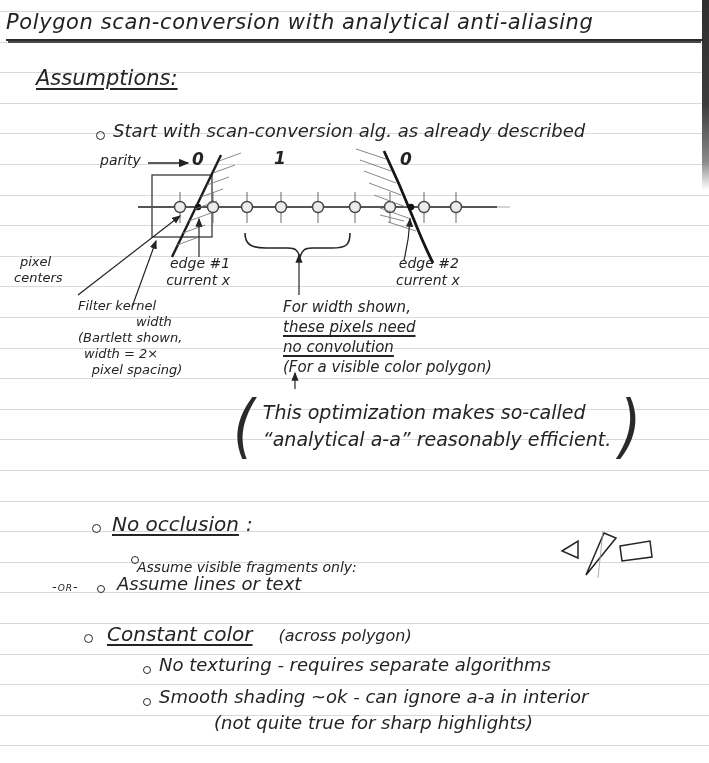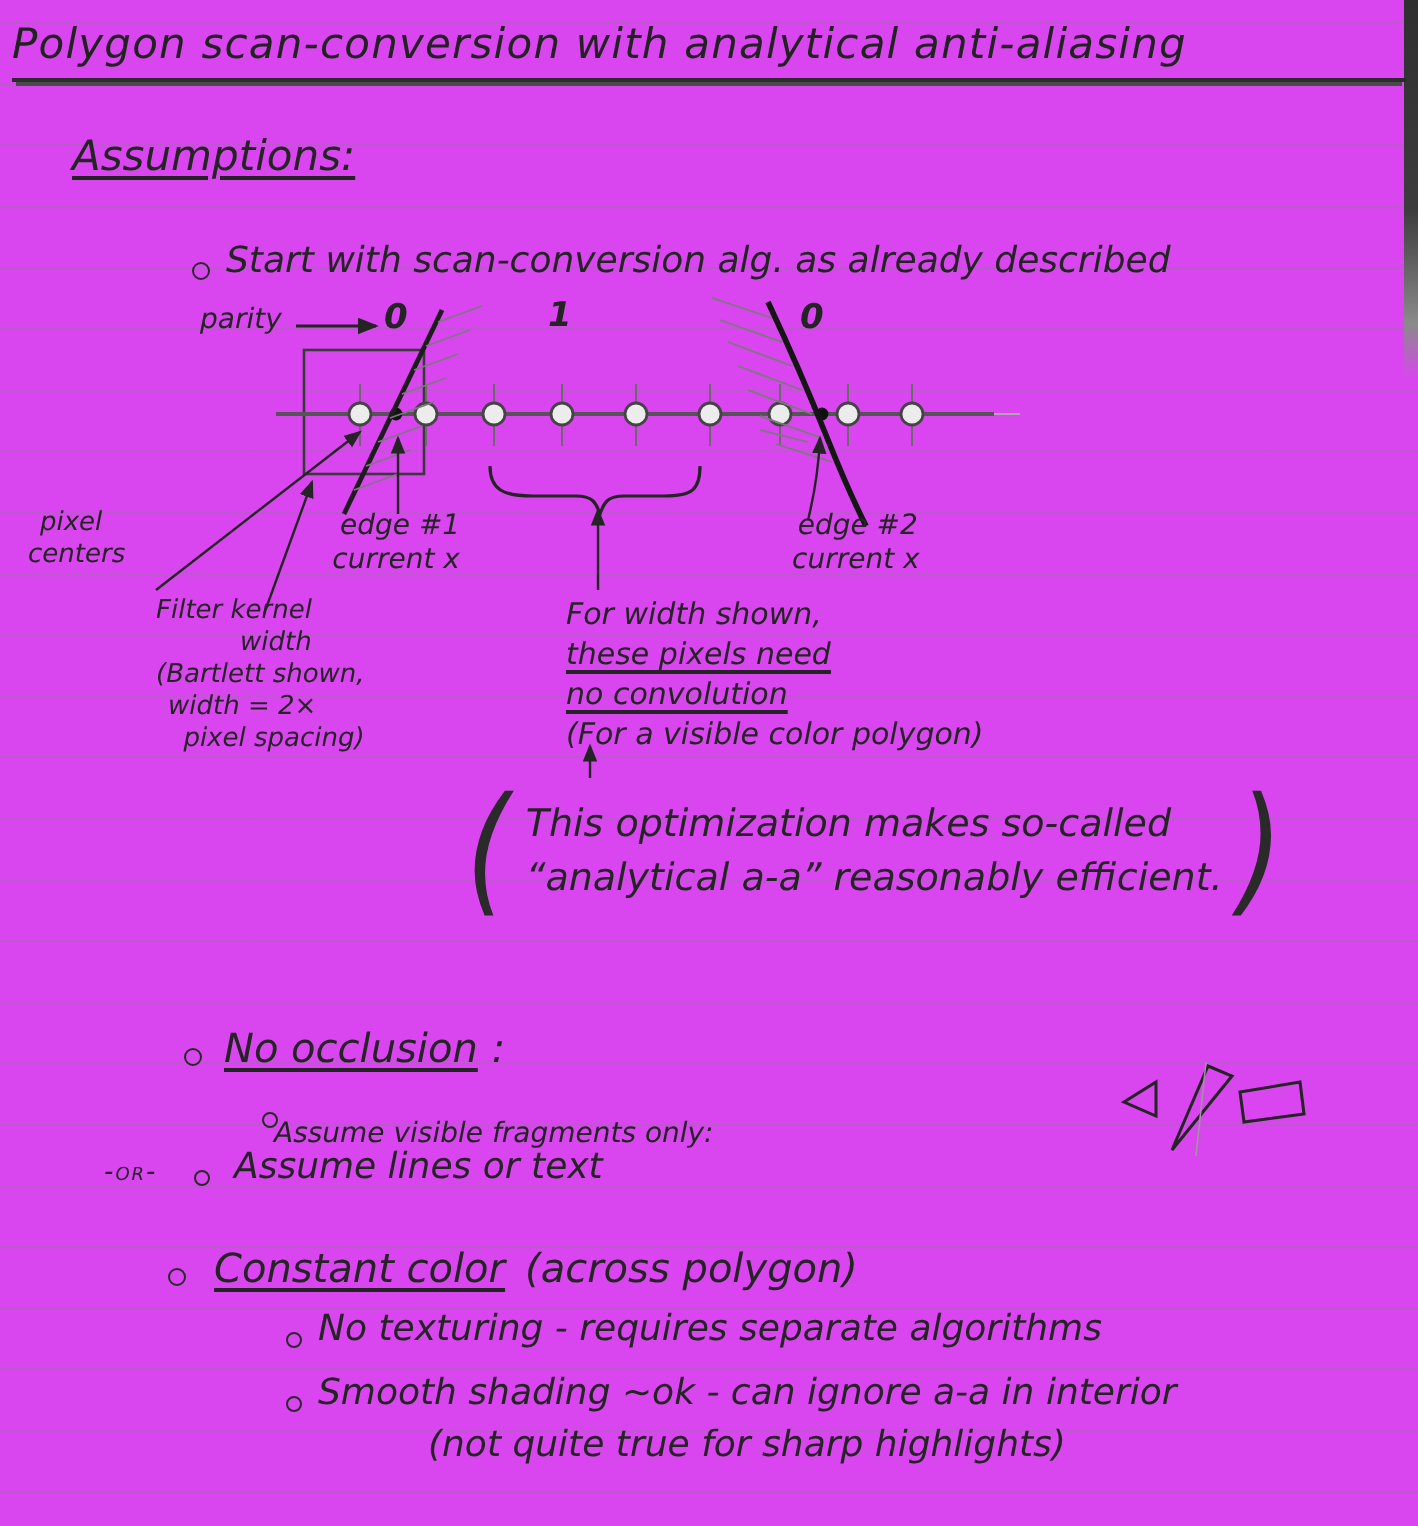--- a/index.html
+++ b/index.html
@@ -1,18 +1,18 @@
 <!DOCTYPE html>
 <html><head>
 <meta charset="utf-8">
 <style>
   html,body{margin:0;padding:0;background:#e8e8e8;}
   .page{
     position:relative; width:709px; height:763px; overflow:hidden;
-    background:#d946ef;
+    background:#ffffff;
     font-family:"DejaVu Sans", sans-serif;
     color:#222;
   }
   .rules{
     position:absolute; left:0; top:11px; width:100%; height:752px;
     background:repeating-linear-gradient(to bottom,
       rgba(130,130,135,0.30) 0px, rgba(130,130,135,0.30) 1px,
       transparent 1px, transparent 30.6px);
     pointer-events:none;
   }
@@ -146,21 +146,21 @@
     <div style="margin-left:-4px;">current x</div>
   </div>
 
   <div class="hw small14" style="left:398px; top:255px;">
     <div>edge #2</div>
     <div style="margin-left:-2px;">current x</div>
   </div>
 
   <div class="hw small13" style="left:78px; top:298px;">
     <div style="">Filter kernel</div>
-    <div style="margin-left:42px;">width</div>
+    <div style="margin-left:58px;">width</div>
     <div>(Bartlett shown,</div>
     <div style="margin-left:6px;">width = 2×</div>
     <div style="margin-left:12px;text-align:right;">pixel spacing)</div>
   </div>
 
   <div class="hw note15" style="left:283px; top:297px;">
     <div>For width shown,</div>
     <div class="u">these pixels need</div>
     <div class="u">no convolution</div>
     <div>(For a visible color polygon)</div>
@@ -191,21 +191,21 @@
     </g>
     <line x1="45" y1="0" x2="40" y2="47" stroke="#999" stroke-width="0.8"></line>
   </svg>
 
   <div class="hw" style="left:52px; top:579px; font-size:13px; font-variant:small-caps; letter-spacing:1px;">-or-</div>
   <span class="bullet" style="left:97px; top:585px; width:6px; height:6px;"></span>
   <div class="hw" style="left:117px; top:573px; font-size:18px;">Assume lines or text</div>
 
   <span class="bullet" style="left:84px; top:634px;"></span>
   <div class="hw" style="left:107px; top:622px; font-size:20px;">
-    <span class="u">Constant color</span><span style="margin-left:10px; font-size:20px;">(across polygon)</span>
+    <span class="u">Constant color</span><span style="margin-left:26px; font-size:16px;">(across polygon)</span>
   </div>
 
   <span class="bullet" style="left:143px; top:666px; width:6px; height:6px;"></span>
   <div class="hw" style="left:159px; top:654px; font-size:18px;">No texturing - requires separate algorithms</div>
 
   <span class="bullet" style="left:143px; top:698px; width:6px; height:6px;"></span>
   <div class="hw" style="left:159px; top:686px; font-size:18px;">Smooth shading ~ok - can ignore a-a in interior</div>
   <div class="hw" style="left:214px; top:712px; font-size:18px;">(not quite true for sharp highlights)</div>
 </div>
 

